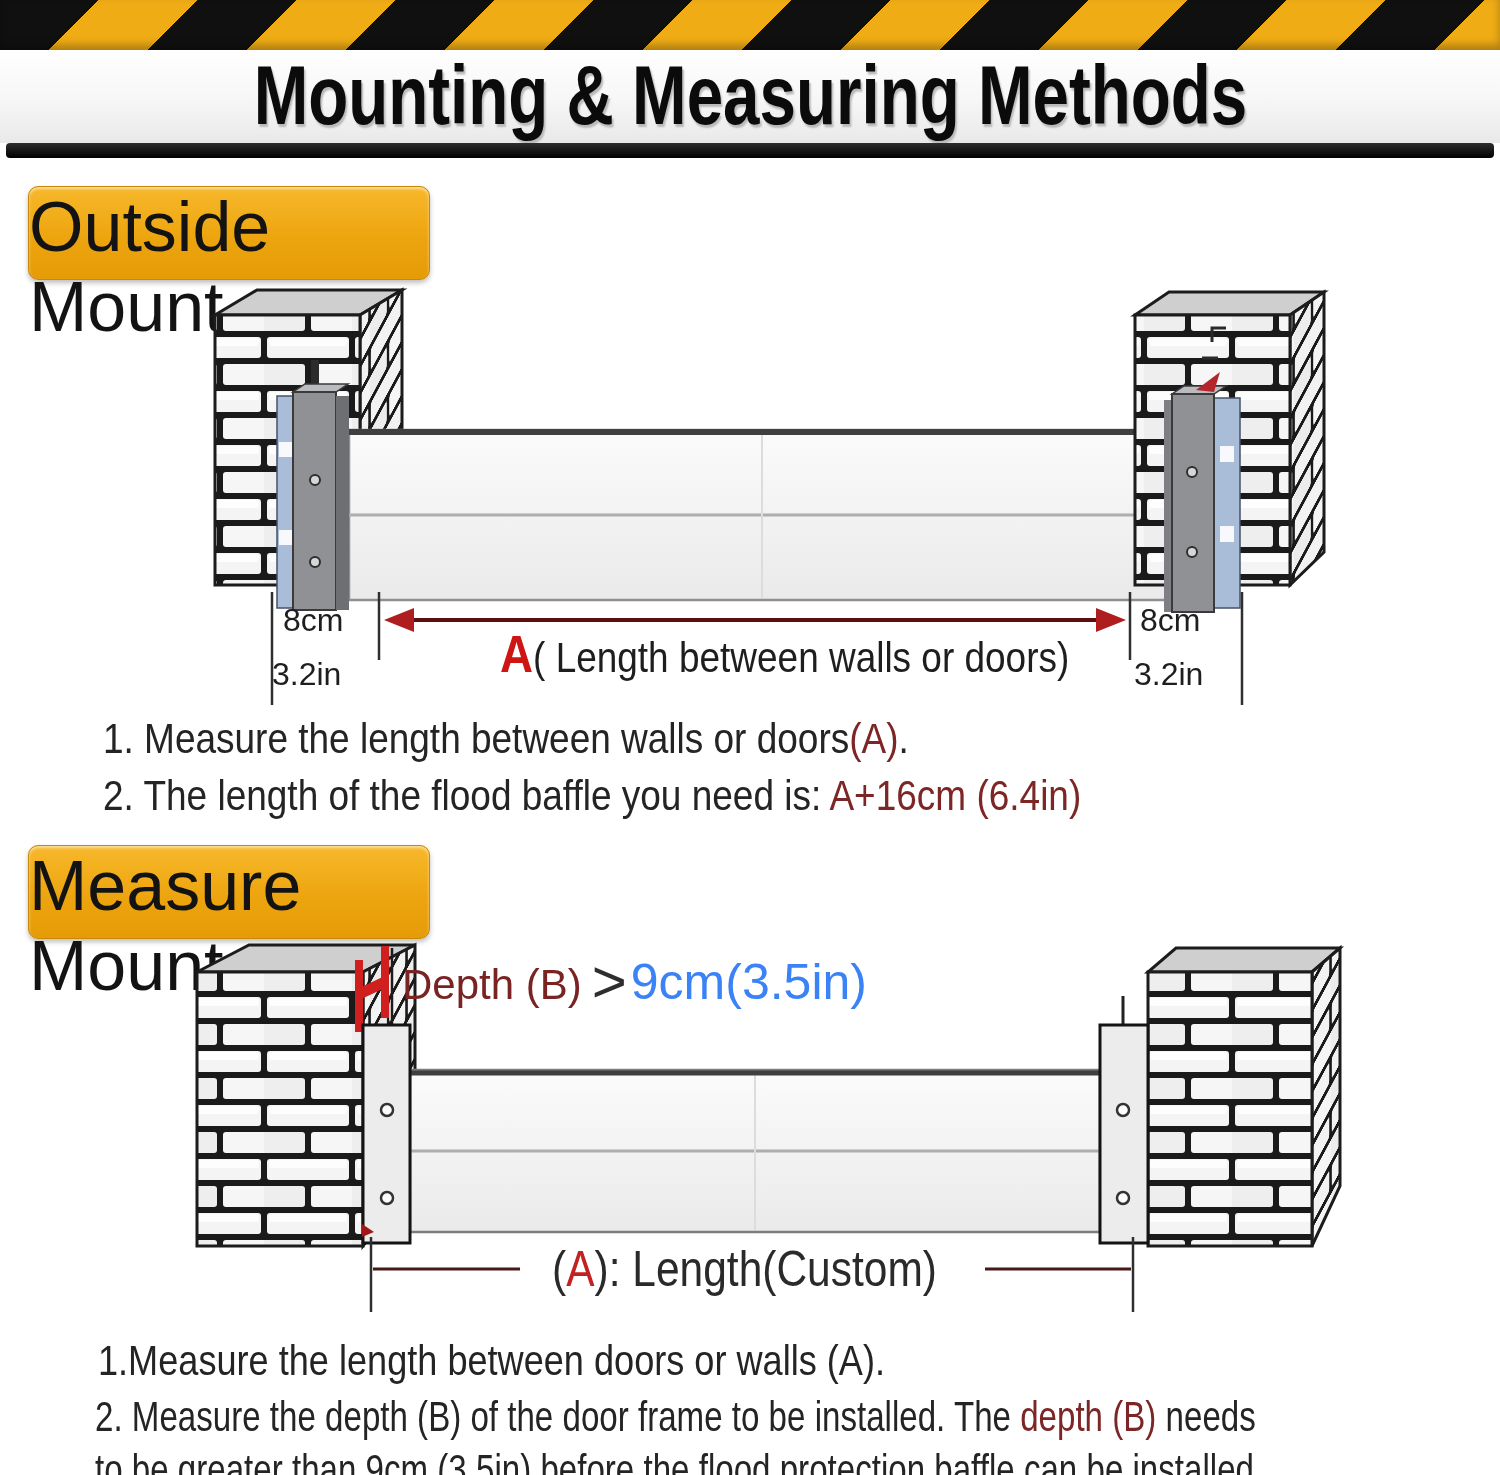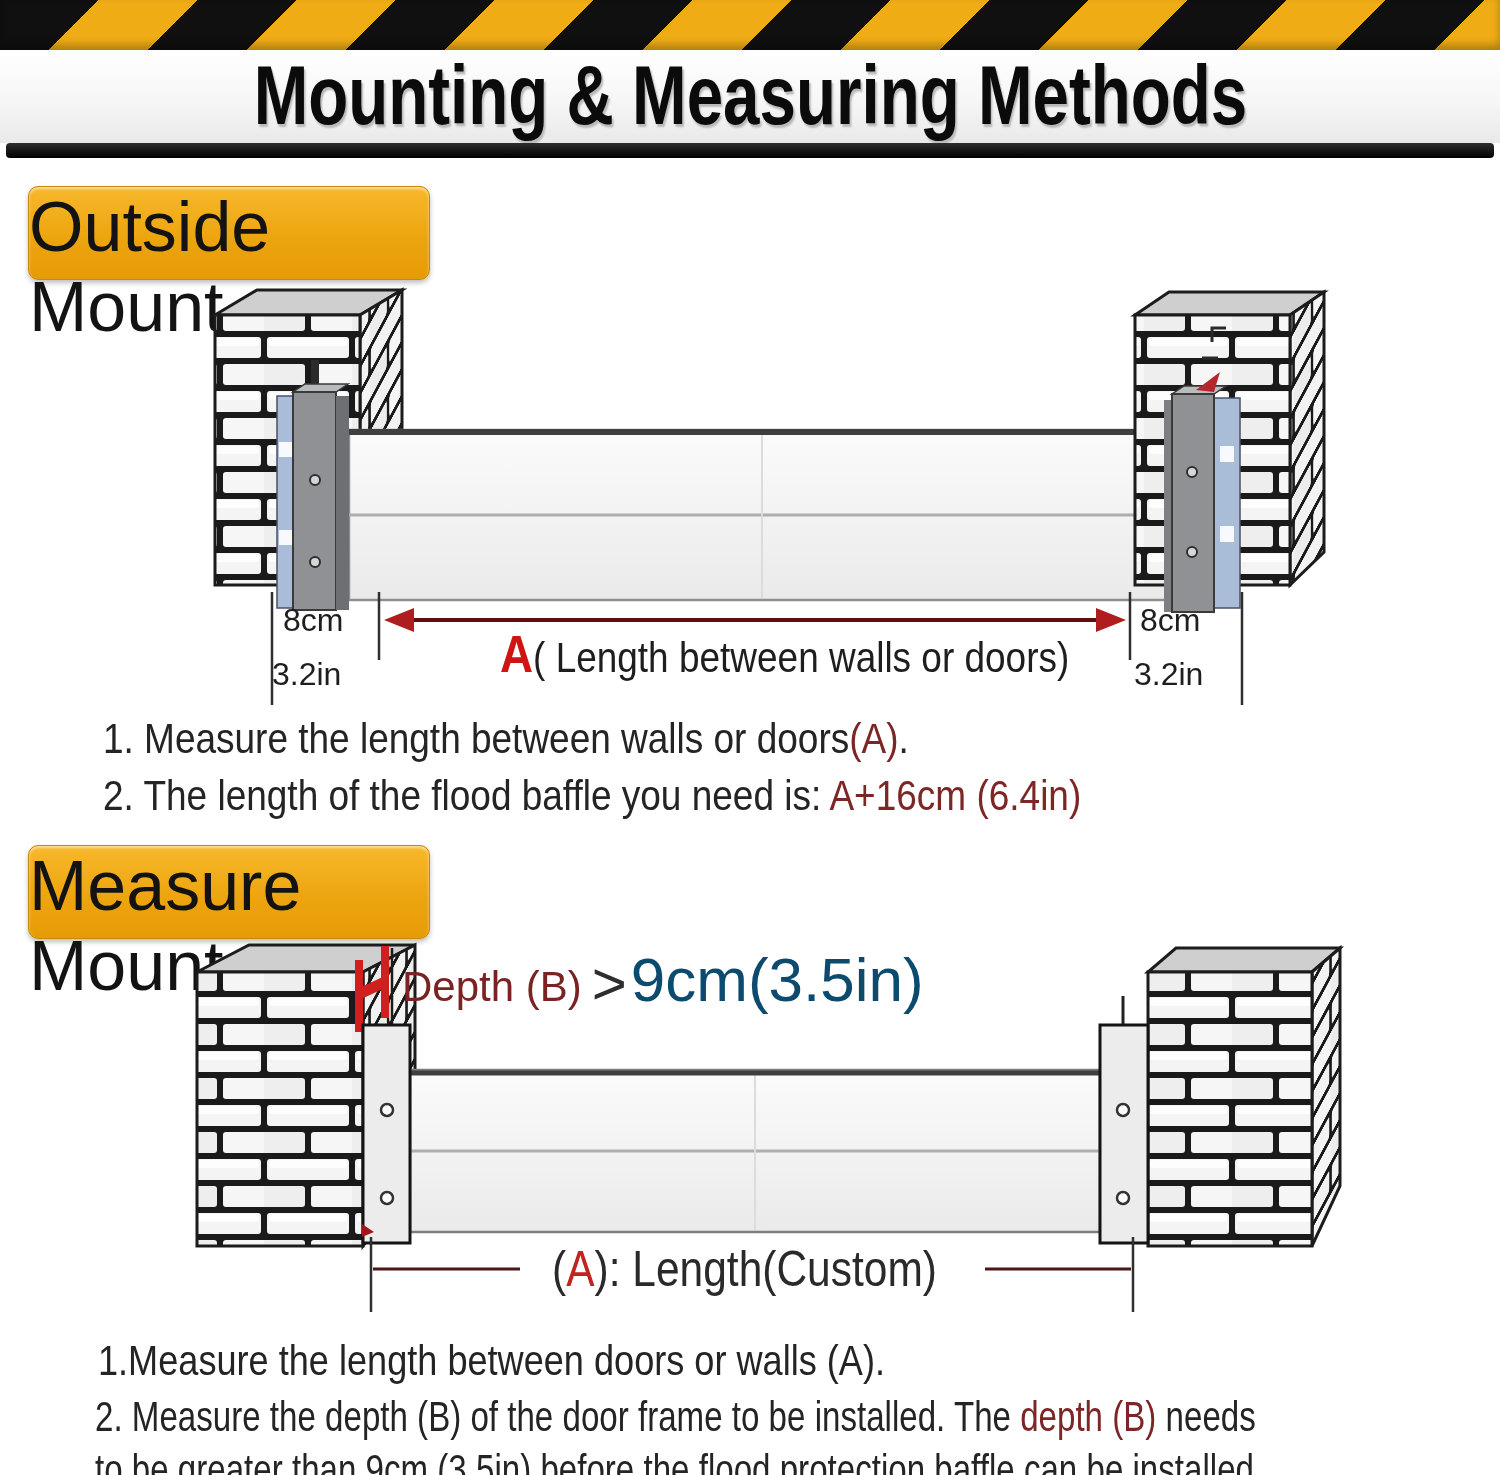--- a/index.html
+++ b/index.html
@@ -45,21 +45,21 @@
   .dimtext { font-size:32px;margin-top:12px; }
   .red-letter { color:#cf1414; font-weight:bold; }
   .maroon { color:#7c2626; }
   .body-line { position:absolute; font-size:43px; white-space:nowrap; transform-origin:0 0; color:#242424; }
   .sx86 { transform:scaleX(0.86); }
   .sx84 { transform:scaleX(0.84); }
   .sx77 { transform:scaleX(0.77); }
   .depth-row { position:absolute; left:402px; top:944px; display:flex; align-items:baseline; white-space:nowrap; }
   .depth-name { font-size:42px; color:#7a2323; }
   .depth-gt   { font-size:60px; color:#2e2e2e; margin:0 4px 0 10px; position:relative; top:3px; font-weight:400; }
-  .depth-val  { font-size:62px; color:#0c4a6e; }
+  .depth-val  { font-size:50px; color:#3b82f6; }
   .custom-dim { position:absolute; left:552px; top:1240px; font-size:50px; white-space:nowrap; transform:scaleX(0.85); transform-origin:0 0; color:#2a2a2a; }
 </style>
 </head>
 <body>
 
 <div class="canvas">
 
   <div class="tape"></div>
   <div class="title-band">
     <div class="title">Mounting &amp; Measuring Methods</div>

